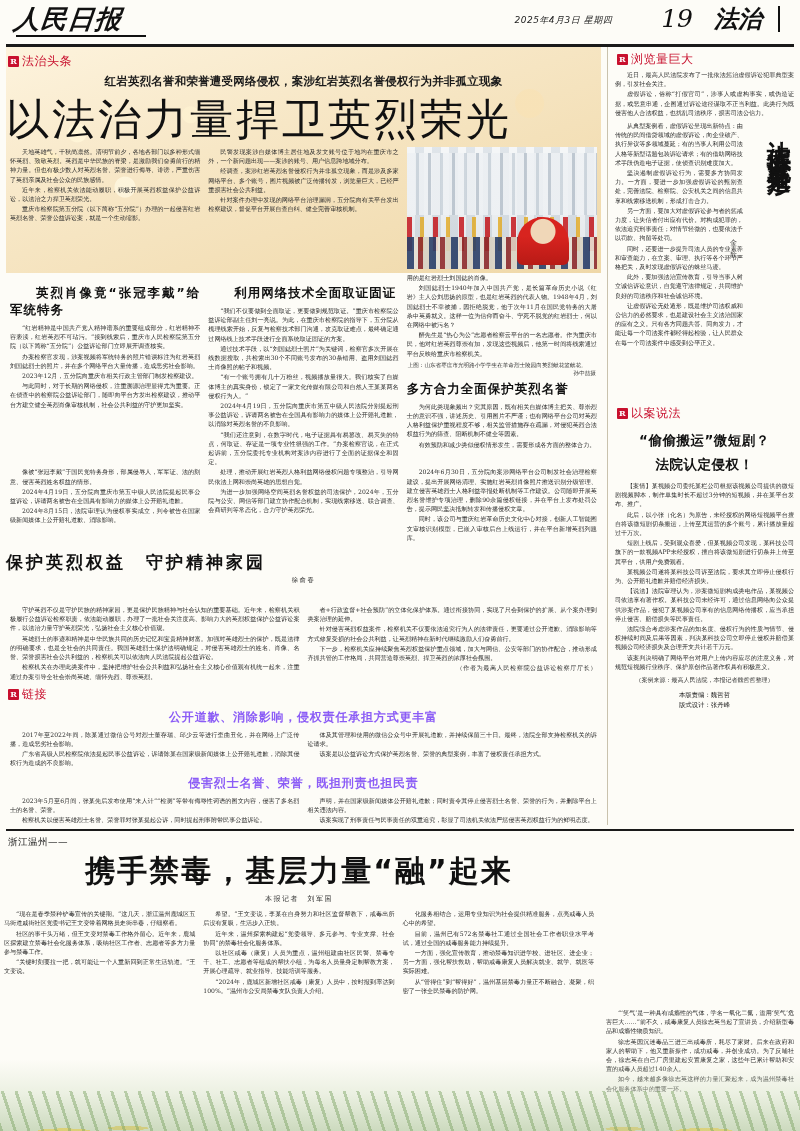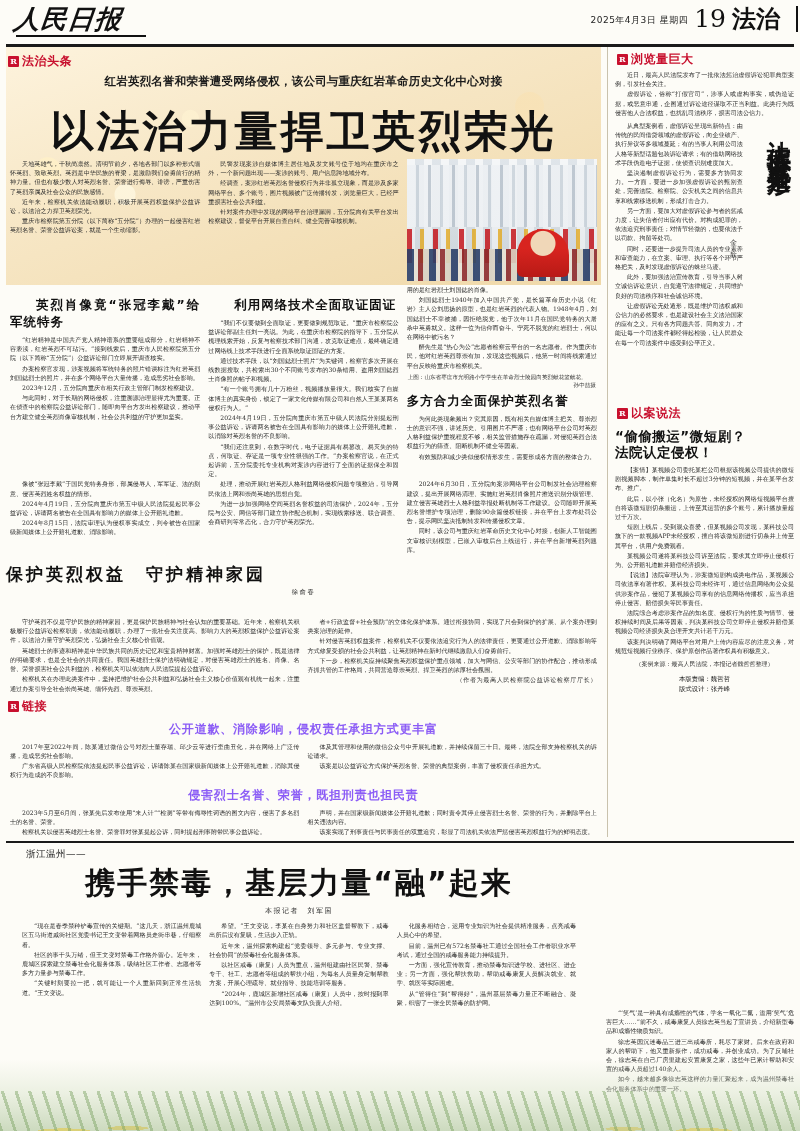--- a/index.html
+++ b/index.html
@@ -15,45 +15,45 @@
   
   .masthead { height: 42px; position: relative; padding: 4px 10px 0 14px; }
   .logo {
     font-family: "DejaVu Serif", "Liberation Serif", serif;
     font-size: 26px; font-weight: 700; letter-spacing: 1px;
     font-style: italic; color: #111; line-height: 30px;
     display: inline-block; transform: skewX(-6deg);
   }
   .logo-rule { width: 130px; height: 2px; background: #111; margin-top: 1px; margin-left: 2px; }
   .head-right {
-    position: absolute; right: 2px; top: 6px;
-    display: flex; align-items: flex-end; gap: 6px;
+    position: absolute; right: 20px; top: 6px;
+    display: flex; align-items: flex-end; gap: 21px; font-style: italic;
   }
   .head-date { font-size: 9px; color: #222; padding-bottom: 5px; letter-spacing: .5px; }
-  .head-pageno { font-family: "DejaVu Serif", serif; font-size: 25px; font-weight: 400; line-height: 26px; color:#111; }
+  .head-pageno { font-family: "DejaVu Serif", serif; font-size: 25px; font-weight: 400; line-height: 26px; color:#111;margin-left:28px; }
   .head-section {
     font-size: 24px; font-weight: 700; color: #111; line-height: 26px;
     font-family: "DejaVu Serif","Liberation Serif",serif;
     border-right: 2px solid #111; padding-right: 16px;
   }
   .rule-thick { height: 3px; background: #1a1a1a; margin: 2px 6px 0 6px; }
 
   
   .body-wrap { display: flex; padding: 0 6px; }
   .col-main { width: 598px; position: relative; }
   .col-right { width: 188px; margin-left: 6px; border-left: 1px solid #c9c2ad; padding-left: 7px; position: relative;}
 
   
   .flag { display: flex; align-items: center; gap: 3px; margin: 4px 0 2px 2px; }
   .flag-box {
     background: #c8102e; color: #fff; font-size: 8px; font-weight: 700;
     width: 11px; height: 11px; line-height: 11px; text-align: center;
     font-family: "DejaVu Serif", serif; border-radius: 1px;
   }
-  .flag-text { font-size: 12px; font-weight: 700; color: #c8102e; letter-spacing: .5px; }
+  .flag-text { font-size: 12px; font-weight: 400; color: #c8102e; letter-spacing: .5px; }
 
   
   .hero {
     position: relative;
     background:
       radial-gradient(circle at 12% 38%, rgba(255,245,215,.95) 0 9px, rgba(0,0,0,0) 10px),
       radial-gradient(circle at 7% 52%, rgba(255,240,200,.9) 0 13px, rgba(0,0,0,0) 14px),
       radial-gradient(circle at 20% 62%, rgba(255,248,225,.8) 0 10px, rgba(0,0,0,0) 11px),
       radial-gradient(circle at 31% 30%, rgba(255,243,210,.7) 0 8px, rgba(0,0,0,0) 9px),
       radial-gradient(circle at 88% 25%, rgba(248,226,182,.85) 0 14px, rgba(0,0,0,0) 15px),
@@ -61,22 +61,22 @@
       linear-gradient(160deg,#fdf3dd 0%, #f7e7c6 40%, #f3dfb6 72%, #efd8a8 100%);
     padding: 2px 0 4px 0;
     overflow: hidden;
   }
   .hero-kicker {
     text-align: center; font-size: 11.5px; color: #1a1a1a; font-weight: 700;
     letter-spacing: .2px; margin-top: 4px;
     font-family: "DejaVu Serif","Liberation Serif", serif;
   }
   .hero-title {
-    text-align: center; font-size: 43px; font-weight: 700; color: #111;
-    letter-spacing: 3px; line-height: 52px; margin: 16px 0 2px 0;
+    font-size: 43px; font-weight: 400; color: #111;
+    letter-spacing: 3px; line-height: 52px; margin: 4px 0 2px 0;
     font-family: "DejaVu Sans","Liberation Sans", sans-serif;
   }
   .hero-byline { text-align: center; font-size: 8.5px; color: #333; letter-spacing: 2px; margin-bottom: 4px; }
 
   
   .cols { display: flex; gap: 8px; }
   .tcol { flex: 1; }
 
   p.body-t {
     font-size: 6.1px; line-height: 9.2px; text-align: justify; color: #2a2a2a;
@@ -139,21 +139,21 @@
   }
   .ctr-byline { text-align:center; font-size: 6.4px; letter-spacing: 1.5px; color:#333; margin-bottom:20px; }
 
   .link-title {
     text-align:center; font-size: 12px; font-weight:700; letter-spacing:.8px; color:#8b5cf6;
     margin: 6px 0 4px 0; font-family:"DejaVu Sans","Liberation Sans",sans-serif;
   }
 
   
   .case-title {
-    text-align:left; font-size: 13.5px; font-weight:700; color:#111; line-height: 16px;
+    text-align:center; font-size: 13.5px; font-weight:700; color:#111; line-height: 24px;
     letter-spacing:.5px; margin: 6px 0 5px 0; font-family:"DejaVu Sans","Liberation Sans",sans-serif;
   }
 
   
   .bottom-rule { height: 2px; background:#1a1a1a; margin: 4px 6px 0 6px; }
   .dateline { font-size: 9.5px; color:#111; margin: 5px 0 0 8px; letter-spacing: .5px;
               font-family:"DejaVu Serif","Liberation Serif",serif;}
   .bot-title {
     text-align:center; font-size: 30px; font-weight:900; letter-spacing: 2px; color:#111;
     margin: 2px 0 2px 0; font-family:"DejaVu Sans","Liberation Sans",sans-serif;
@@ -198,21 +198,21 @@
 
   <div class="body-wrap">
 
     <div class="col-main">
 
       <div class="hero">
         <div class="flag">
           <span class="flag-box">R</span>
           <span class="flag-text">法治头条</span>
         </div>
-        <div class="hero-kicker">红岩英烈名誉和荣誉遭受网络侵权，该公司与重庆红岩革命历史文化中心对接</div>
+        <div class="hero-kicker">红岩英烈名誉和荣誉遭受网络侵权，案涉红岩英烈名誉侵权行为并非孤立现象</div>
         <div class="hero-title">以法治力量捍卫英烈荣光</div>
 
         <div class="cols" style="padding:0 4px;">
           <div class="tcol">
             <p class="body-t">天地英雄气，千秋尚凛然。清明节前夕，各地各部门以多种形式缅怀英烈、致敬英烈。英烈是中华民族的脊梁，是激励我们奋勇前行的精神力量。但也有极少数人对英烈名誉、荣誉进行侮辱、诽谤，严重伤害了英烈亲属及社会公众的民族感情。</p>
             <p class="body-t">近年来，检察机关依法能动履职，积极开展英烈权益保护公益诉讼，以法治之力捍卫英烈荣光。</p>
             <p class="body-t">重庆市检察院第五分院（以下简称“五分院”）办理的一起侵害红岩英烈名誉、荣誉公益诉讼案，就是一个生动缩影。</p>
           </div>
           <div class="tcol">
             <p class="body-t">民警发现案涉自媒体博主居住地及发文账号位于地均在重庆市之外，一个新问题出现——案涉的账号、用户信息跨地域分布。</p>
@@ -364,21 +364,21 @@
       <p class="body-t">该案判决明确了网络平台对用户上传内容应尽的注意义务，对规范短视频行业秩序、保护原创作品著作权具有积极意义。</p>
       <div class="footer-note">（案例来源：最高人民法院，本报记者魏哲哲整理）</div>
       <div class="footer-credits">
         <div>本版责编：魏哲哲</div>
         <div>版式设计：张丹峰</div>
       </div>
     </div>
   </div>
 
   <div class="bottom-rule"></div>
-  <div style="width:598px; padding:0 18px;">
+  <div style="width:598px; padding:0 0;">
     <div class="dateline">浙江温州——</div>
     <div class="bot-title">携手禁毒，基层力量“融”起来</div>
     <div class="bot-byline">本报记者　刘军国</div>
     <div class="cols" style="padding:0 4px;">
       <div class="tcol">
         <p class="body-t">“现在是春季禁种铲毒宣传的关键期。”这几天，浙江温州鹿城区五马街道戚街社区党委书记王文变带着网格员走街串巷，仔细察看。</p>
         <p class="body-t">社区的事千头万绪，但王文变对禁毒工作格外留心。近年来，鹿城区探索建立禁毒社会化服务体系，吸纳社区工作者、志愿者等多方力量参与禁毒工作。</p>
         <p class="body-t">“关键时刻要拉一把，就可能让一个人重新回到正常生活轨道。”王文变说。</p>
       </div>
       <div class="tcol">

